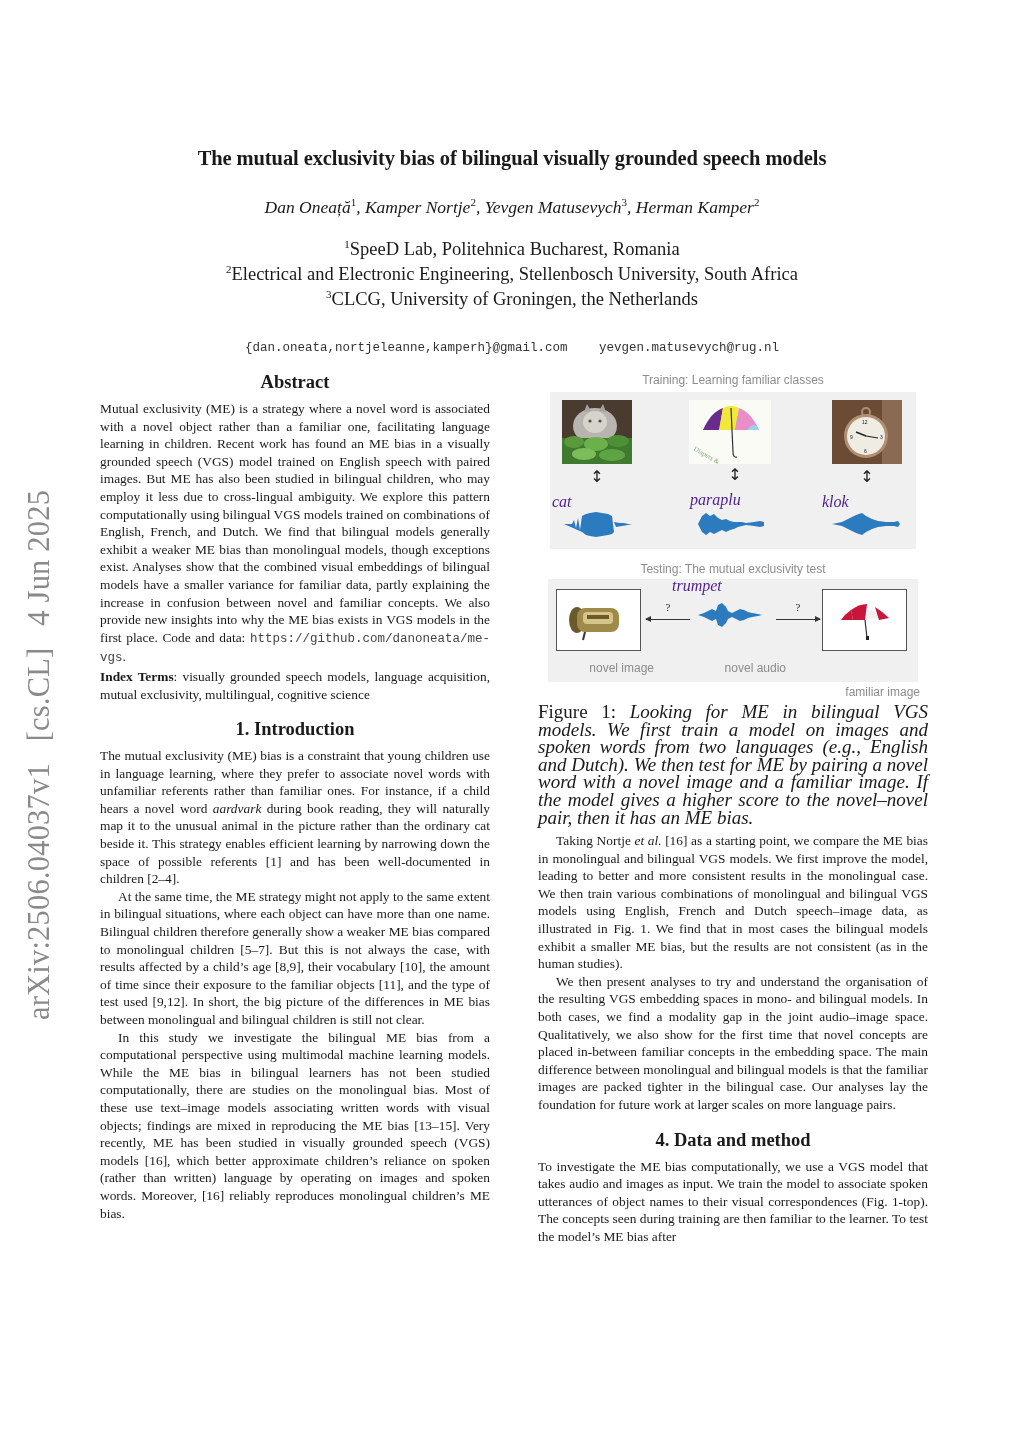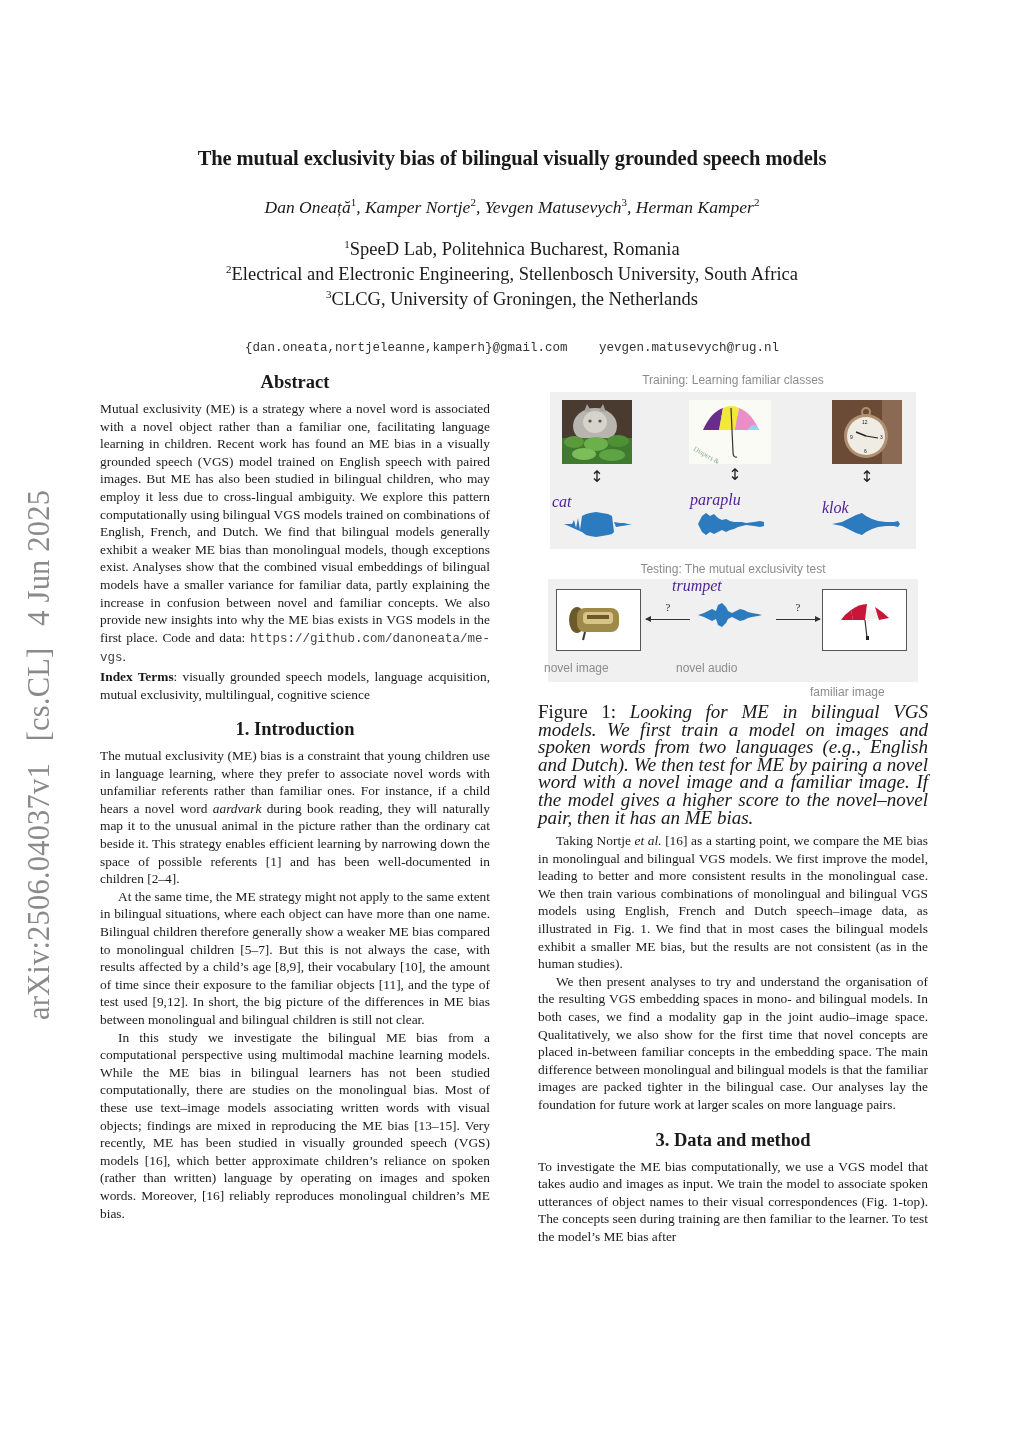--- a/index.html
+++ b/index.html
@@ -47,21 +47,21 @@
   
   .fig { position: absolute; left: 548px; top: 370px; width: 370px; font-family: "Liberation Sans", "DejaVu Sans", sans-serif; }
   .fig-head { text-align: center; color: #8c8c8c; font-size: 12px; height: 20px; line-height: 20px; }
   .train-panel { position: relative; background: #f0f0f0; height: 157px; margin: 2px 2px 0 2px; }
   .test-panel { position: relative; background: #f0f0f0; height: 103px; margin: 0 0 0 0; }
   .thumb { position: absolute; width: 70px; height: 64px; }
   .word { position: absolute; font-family: "Liberation Serif", "DejaVu Serif", serif; font-style: italic; font-size: 16px; color: #4c1d95; text-align: left; width: 90px; }
   .updown { position: absolute; font-size: 16px; color: #222; width: 20px; text-align: center; font-family: "DejaVu Sans", sans-serif; }
   .wave { position: absolute; }
   .test-box { position: absolute; top: 10px; width: 85px; height: 62px; background: #fff; border: 1px solid #555; box-sizing: border-box; }
-  .test-label { position: absolute; top: 82px; color: #8c8c8c; font-size: 12px; text-align: left; width: 110px; }
+  .test-label { position: absolute; top: 82px; color: #8c8c8c; font-size: 12px; text-align: right; width: 110px; }
   .qarrow { position: absolute; top: 22px; width: 44px; font-family: "Liberation Serif", serif; font-size: 11px; color: #222; text-align: center; }
   .qarrow .line { height: 1px; background: #333; margin-top: 6px; position: relative; }
   .qarrow.left .line::before { content: ""; position: absolute; left: -1px; top: -3px; border: 3.5px solid transparent; border-right: 6px solid #333; border-left: none; }
   .qarrow.right .line::after { content: ""; position: absolute; right: -1px; top: -3px; border: 3.5px solid transparent; border-left: 6px solid #333; border-right: none; }
   .caption {
     position: absolute; left: 538px; top: 703px; width: 390px; font-size: 19px; line-height: 17.6px; text-align: justify;
   }
 </style>
 </head>
 <body>
@@ -152,21 +152,21 @@
           <text x="32" y="53" font-size="5" fill="#222">6</text>
       </svg>
     </div>
 
     <div class="updown" style="left:37px;top:75px;">↕</div>
     <div class="updown" style="left:175px;top:73px;">↕</div>
     <div class="updown" style="left:307px;top:75px;">↕</div>
 
     <div class="word" style="left:2px;top:101px;">cat</div>
     <div class="word" style="left:140px;top:99px;">paraplu</div>
-    <div class="word" style="left:272px;top:101px;margin-top:6px;">klok</div>
+    <div class="word" style="left:272px;top:101px;">klok</div>
 
     <svg class="wave" style="left:14px;top:118px;" width="68" height="28" viewBox="0 0 68 28">
       <path d="M0,14 L8,14 L10,10 L12,18 L14,8 L16,20 L18,6 L22,4 L26,3 L32,2 L38,3 L44,4 L48,6 L50,22 L48,24 L44,25 L38,26 L32,27 L26,26 L22,25 L18,22 Z M50,12 L56,13 L60,13 L64,14 L68,14 L64,15 L58,16 L52,17 Z" fill="#2c7bbf"></path>
     </svg>
     <svg class="wave" style="left:148px;top:118px;" width="66" height="28" viewBox="0 0 66 28">
       <path d="M0,14 L4,6 L8,3 L12,6 L16,4 L20,8 L24,10 L28,9 L32,11 L36,12 L40,12 L44,12 L48,13 L56,12 L62,11 L66,12 L66,16 L62,17 L56,16 L48,15 L44,16 L40,17 L36,19 L32,20 L28,22 L24,20 L20,22 L16,24 L12,22 L8,25 L4,22 Z" fill="#2c7bbf"></path>
     </svg>
     <svg class="wave" style="left:282px;top:118px;" width="68" height="28" viewBox="0 0 68 28">
       <path d="M0,14 L10,12 L18,8 L24,5 L30,3 L34,6 L40,9 L46,11 L54,12 L62,12 L66,11 L68,14 L66,17 L62,16 L54,16 L46,17 L40,19 L34,22 L30,25 L24,23 L18,20 L10,16 Z" fill="#2c7bbf"></path>
     </svg>
@@ -212,15 +212,15 @@
 </div>
 
 <div class="caption">
   <span>Figure 1: </span><span class="it">Looking for ME in bilingual VGS models. We first train a model on images and spoken words from two languages (e.g., English and Dutch). We then test for ME by pairing a novel word with a novel image and a familiar image. If the model gives a higher score to the novel–novel pair, then it has an ME bias.</span>
 </div>
 
 <div class="col col-right" style="top:832px;">
   <p class="ind"><span>Taking Nortje </span><span class="it">et al.</span><span> [16] as a starting point, we compare the ME bias in monolingual and bilingual VGS models. We first improve the model, leading to better and more consistent results in the monolingual case. We then train various combinations of monolingual and bilingual VGS models using English, French and Dutch speech–image data, as illustrated in Fig. 1. We find that in most cases the bilingual models exhibit a smaller ME bias, but the results are not consistent (as in the human studies).</span></p>
   <p class="ind">We then present analyses to try and understand the organisation of the resulting VGS embedding spaces in mono- and bilingual models. In both cases, we find a modality gap in the joint audio–image space. Qualitatively, we also show for the first time that novel concepts are placed in-between familiar concepts in the embedding space. The main difference between monolingual and bilingual models is that the familiar images are packed tighter in the bilingual case. Our analyses lay the foundation for future work at larger scales on more language pairs.</p>
 
-  <h2 class="sec" style="margin-top:14px;margin-bottom:6px;">3.  Data and method</h2>
+  <h2 class="sec" style="margin-top:14px;margin-bottom:6px;">4.  Data and method</h2>
   <p>To investigate the ME bias computationally, we use a VGS model that takes audio and images as input. We train the model to associate spoken utterances of object names to their visual correspondences (Fig. 1-top). The concepts seen during training are then familiar to the learner. To test the model’s ME bias after</p>
 </div>
 
 </body></html>

